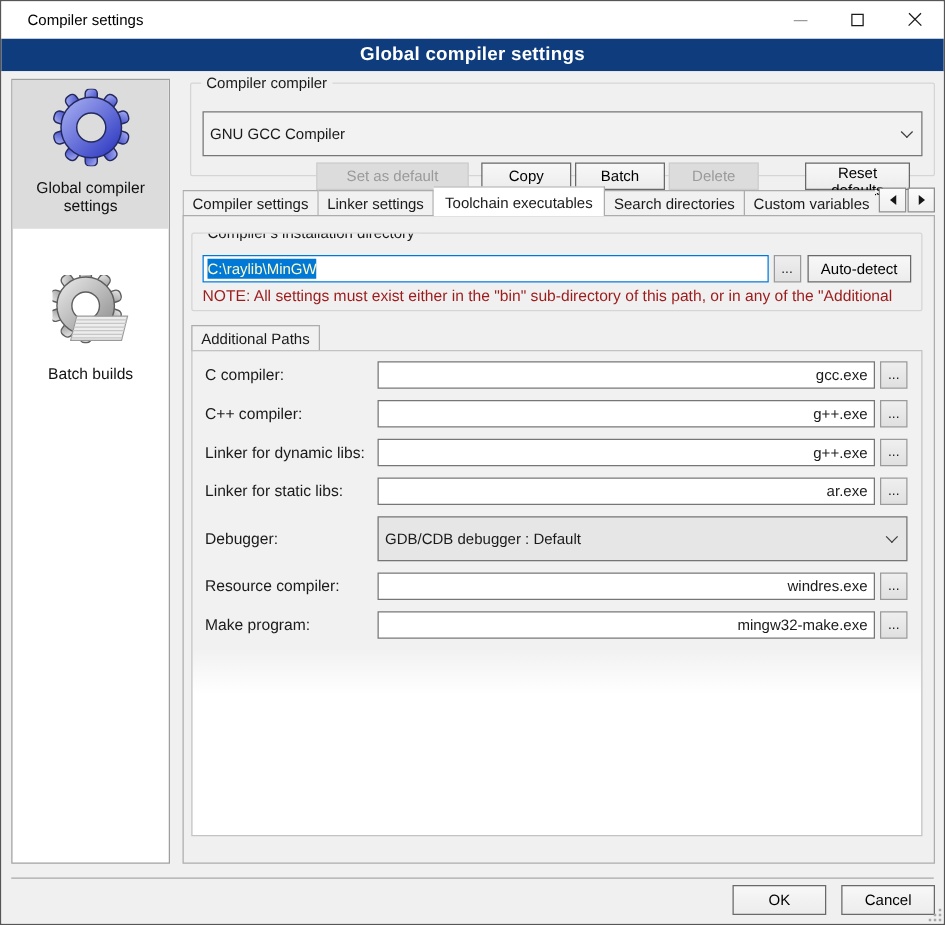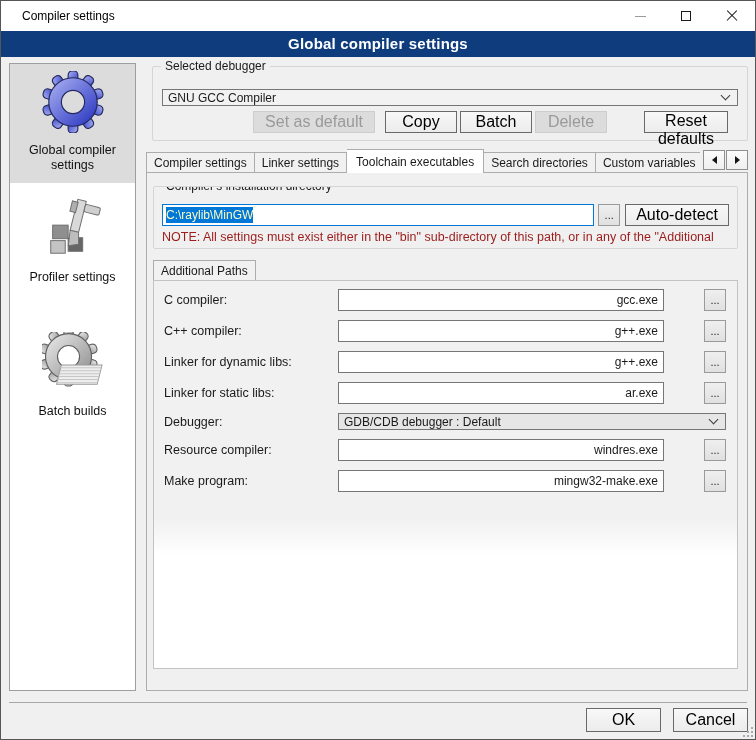--- a/index.html
+++ b/index.html
@@ -36,28 +36,28 @@
   .side-label{margin-top:10px;line-height:15px;font-size:12.5px;color:#111;}
   .side-item.it2{margin-top:8px;}
   .side-item.it3{margin-top:30px;justify-content:center;}
   
   .main{position:absolute;left:145px;top:0;right:7px;}
   
   .groupbox{position:relative;border:1px solid #D5D5D5;border-radius:2px;}
   .gb-label{position:absolute;top:-8px;left:8px;background:#F0F0F0;padding:0 4px;font-size:12px;}
   .gb1{margin-top:9px;margin-left:6px;height:75px;padding:22px 9px 0 9px;}
   
-  .combo{height:17px;border:1px solid #767676;background:#F2F2F2;display:flex;
+  .combo{height:36px;border:1px solid #767676;background:#F2F2F2;display:flex;
     align-items:center;padding:0 8px 0 5px;}
   .combo .val{flex:1;font-size:12px;}
   .chev{width:7px;height:7px;border-right:1.5px solid #3c3c3c;border-bottom:1.5px solid #3c3c3c;
     transform:rotate(45deg);margin-top:-4px;}
   
   .win-btn{height:22px;border:1px solid #696969;background:linear-gradient(#F8F8F8,#ECECEC);
-    font-family:"Liberation Sans",sans-serif;font-size:16px;color:#000;padding:0 6px;}
+    font-family:"Liberation Sans",sans-serif;font-size:12px;color:#000;padding:0 6px;}
   .win-btn.disabled{background:#DCDCDC;border-color:#CDCDCD;color:#9a9a9a;}
   .btn-row{display:flex;justify-content:flex-end;margin-top:5px;margin-right:10px;}
   
   .tabs-wrap{position:relative;margin-top:8px;height:24px;}
   .tabs-clip{position:absolute;left:0;right:48px;bottom:0;top:0;overflow:hidden;
     display:flex;align-items:flex-end;}
   .tab{height:21px;line-height:20px;padding:0 7px;background:#F1F1F1;border:1px solid #ACACAC;
     border-left:none;white-space:nowrap;font-size:12px;}
   .tab:first-child{border-left:1px solid #ACACAC;}
   .tab.active{height:24px;line-height:24px;background:#FFFFFF;border-bottom:none;
@@ -78,21 +78,21 @@
   .browse-btn{width:22px;height:22px;margin-left:4px;border:1px solid #9a9a9a;
     background:linear-gradient(#EFEFEF,#E0E0E0);font-size:11px;line-height:10px;color:#222;
     font-family:"Liberation Sans",sans-serif;padding:0;}
   .autodetect-btn{height:22px;margin-left:5px;padding:0 10px;}
   .note{margin-top:4px;white-space:nowrap;overflow:hidden;font-size:12.5px;}
   
   .subtabs-wrap{margin-top:9px;height:23px;display:flex;align-items:flex-end;}
   .subpage{position:relative;z-index:2;margin-top:-1px;border:1px solid #C3C3C3;height:389px;
     background:linear-gradient(180deg,#F1F1F1 0px,#F1F1F1 238px,#FFFFFF 274px);
     padding:8px 11px 0 10px;}
-  .frow{display:flex;align-items:center;margin-bottom:9px;gap:36px;}
+  .frow{display:flex;align-items:center;margin-bottom:9px;}
   .flabel{width:138px;font-size:12.5px;}
   .tinput{flex:1;height:22px;border:1px solid #767676;background:#fff;display:flex;
     align-items:center;padding:0 5px;overflow:hidden;white-space:nowrap;justify-content:flex-end;}
   .combo.grey{flex:1;background:#E6E6E6;}
   
   .separator{position:absolute;left:8px;right:8px;top:645px;height:1px;background:#A8A8A8;}
   .footer{position:absolute;right:7px;top:651px;display:flex;}
   .footer .win-btn{width:75px;height:24px;}
   .footer .win-btn + .win-btn{margin-left:12px;}
   .grip{position:absolute;right:2px;bottom:2px;width:12px;height:12px;}
@@ -138,36 +138,20 @@
               <rect x="27" y="0" width="10" height="15" rx="4" fill="url(#g1)" stroke="#23295E" stroke-width="1.2" transform="rotate(144 32 32)"></rect>
               <rect x="27" y="0" width="10" height="15" rx="4" fill="url(#g1)" stroke="#23295E" stroke-width="1.2" transform="rotate(180 32 32)"></rect>
               <rect x="27" y="0" width="10" height="15" rx="4" fill="url(#g1)" stroke="#23295E" stroke-width="1.2" transform="rotate(216 32 32)"></rect>
               <rect x="27" y="0" width="10" height="15" rx="4" fill="url(#g1)" stroke="#23295E" stroke-width="1.2" transform="rotate(252 32 32)"></rect>
               <rect x="27" y="0" width="10" height="15" rx="4" fill="url(#g1)" stroke="#23295E" stroke-width="1.2" transform="rotate(288 32 32)"></rect>
               <rect x="27" y="0" width="10" height="15" rx="4" fill="url(#g1)" stroke="#23295E" stroke-width="1.2" transform="rotate(324 32 32)"></rect>
     <circle cx="32" cy="32" r="25" fill="url(#g1)" stroke="#23295E" stroke-width="1.2"></circle>
     <circle cx="32" cy="32" r="12" fill="#DCDCDC" stroke="#23295E" stroke-width="1.2"></circle>
             </svg></span>
           <div class="side-label">Global compiler settings</div>
-        </div>
-        <div class="side-item it2">
-          <span class="icon"><svg viewBox="0 0 64 64" width="62" height="62">
-     <g stroke="#6e6e6e" stroke-width="1">
-       <rect x="11" y="28" width="16" height="14" fill="#8F8F8F"></rect>
-       <rect x="9" y="44" width="15" height="13" fill="#C4C4C4"></rect>
-       <rect x="27" y="41" width="15" height="14" fill="#666666"></rect>
-       <g transform="rotate(14 38 18)">
-         <rect x="33" y="2" width="9" height="33" fill="#D9D9D9"></rect>
-         <rect x="42" y="5" width="16" height="8" rx="2" fill="#CFCFCF"></rect>
-         <rect x="28" y="5" width="6" height="11" fill="#AFAFAF"></rect>
-         <polygon points="33,35 42,35 45,47 35,51" fill="#BDBDBD"></polygon>
-       </g>
-     </g>
-            </svg></span>
-          <div class="side-label">Profiler settings</div>
         </div>
         <div class="side-item it3">
           <span class="icon"><svg viewBox="0 0 64 64" width="62" height="62">
      <g transform="translate(-3 -5) scale(0.95)">
                 <defs>
                   <linearGradient id="g2" x1="0" y1="0" x2="1" y2="1">
     <stop offset="0" stop-color="#ECECEC"></stop>
                     <stop offset="1" stop-color="#8A8A8A"></stop>
                   </linearGradient>
                 </defs>
@@ -196,21 +180,21 @@
        </g>
      </g>
             </svg></span>
           <div class="side-label">Batch builds</div>
         </div>
       </div>
 
     <div class="main">
 
       <div class="groupbox gb1">
-        <span class="gb-label">Selected debugger</span>
+        <span class="gb-label">Compiler compiler</span>
         <div class="combo">
           <span class="val">GNU GCC Compiler</span>
           <span class="chev"></span>
         </div>
         <div class="btn-row">
             <button class="win-btn disabled" style="width: 122px; margin-left: 0px;">Set as default</button>
             <button class="win-btn" style="width: 72px; margin-left: 10px;">Copy</button>
             <button class="win-btn" style="width: 72px; margin-left: 3px;">Batch</button>
             <button class="win-btn disabled" style="width: 72px; margin-left: 3px;">Delete</button>
             <button class="win-btn" style="width: 84px; margin-left: 37px;">Reset defaults</button>

